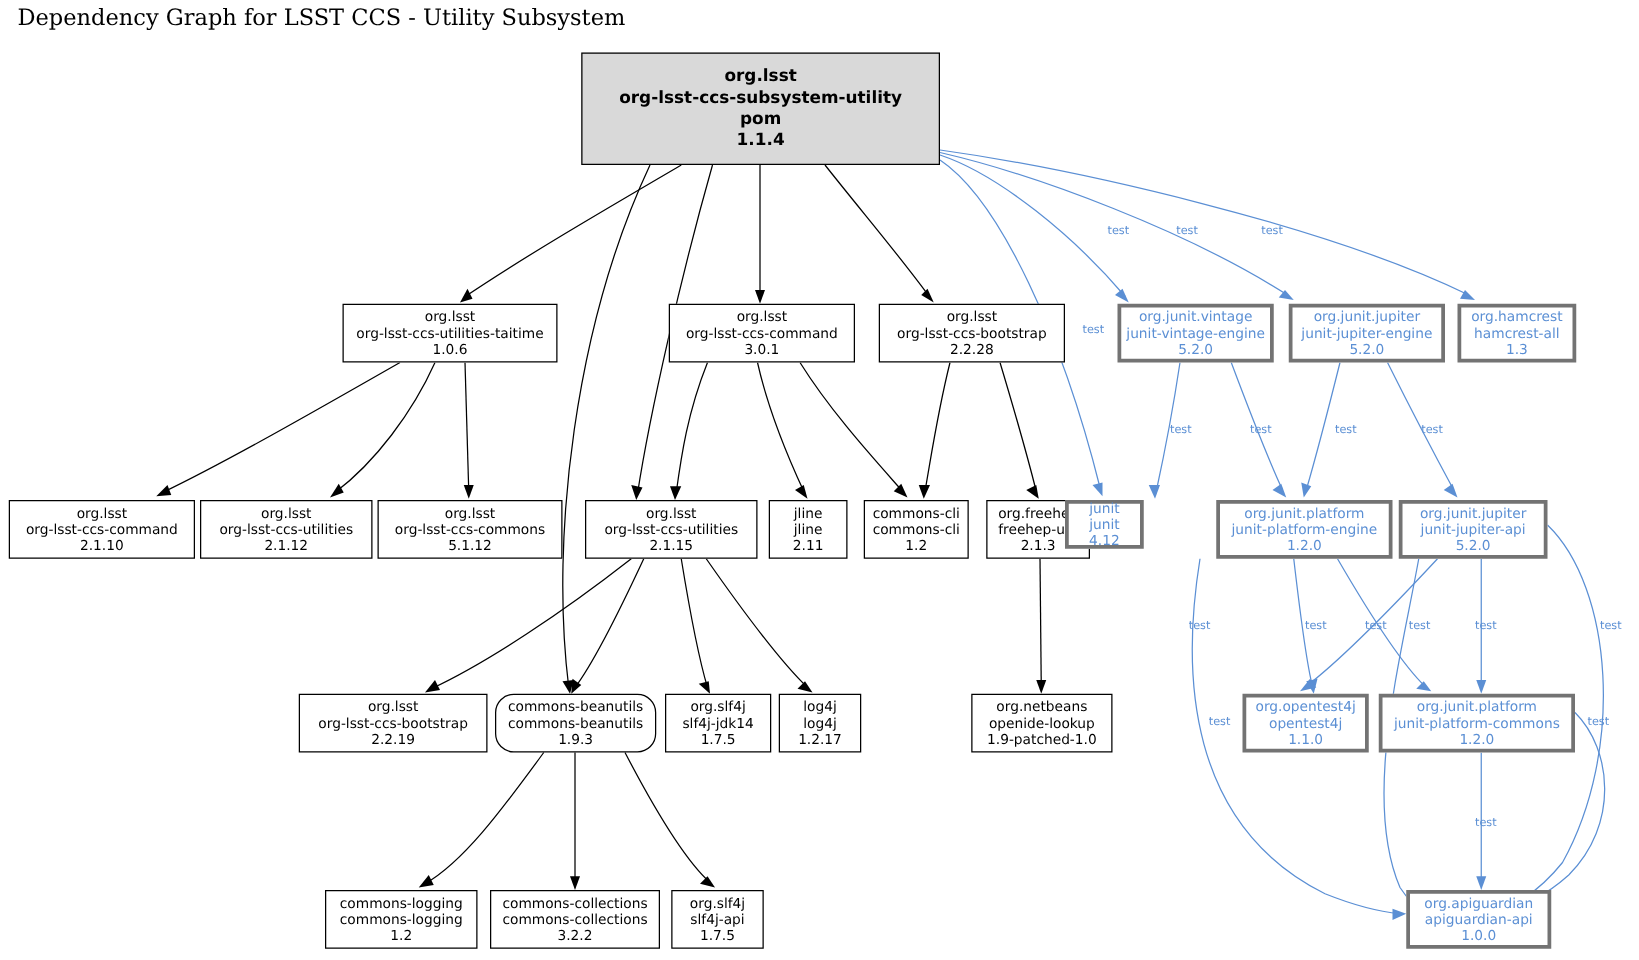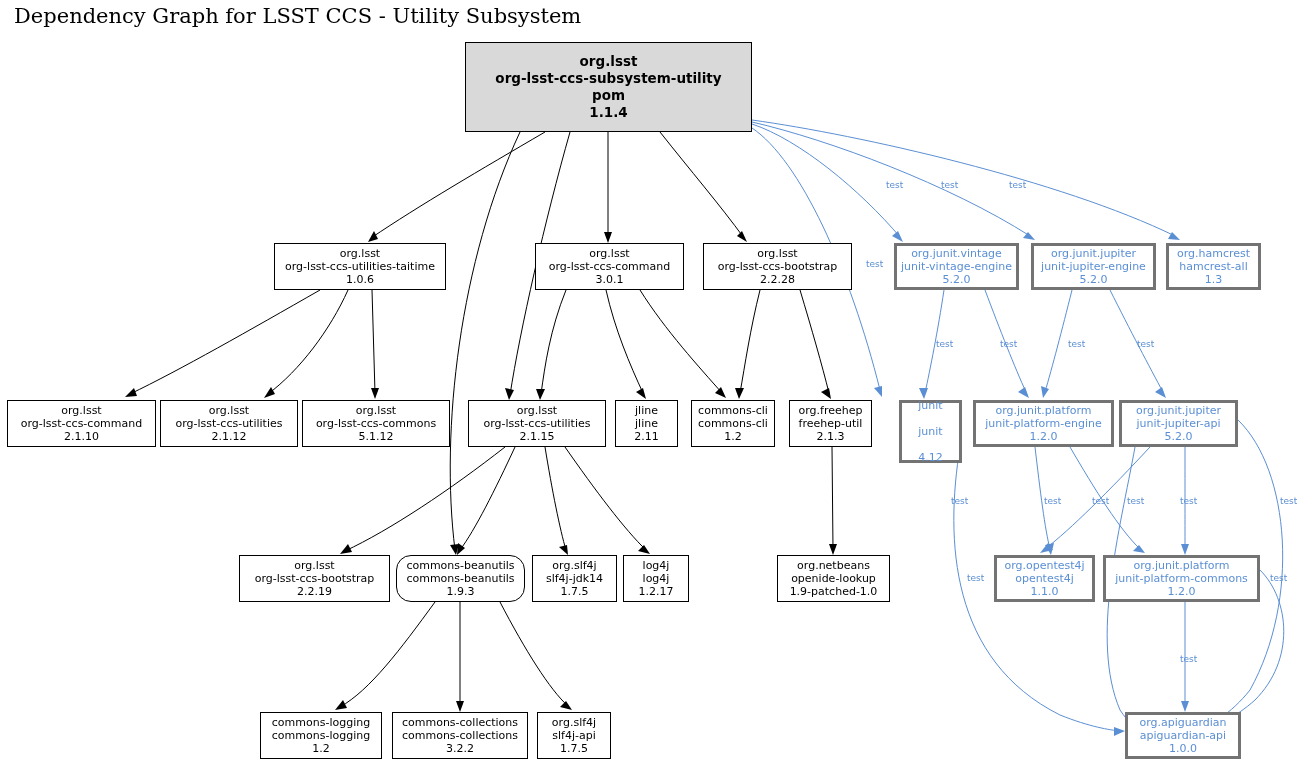--- a/index.html
+++ b/index.html
@@ -7,21 +7,21 @@
     width:1311px;height:768px;
     background:#ffffff;
     font-family:"DejaVu Sans", sans-serif;
     position:relative;
     overflow:hidden;
   }
   #title{
     position:absolute;
     left:14px; top:4px;
     font-family:"DejaVu Serif", serif;
-    font-size:21px;
+    font-size:18px;
     color:#000;
     white-space:nowrap;
   }
   #graph{position:absolute;left:0;top:0;width:1311px;height:768px;}
   .node{
     position:absolute;
     box-sizing:border-box;
     border:1px solid #000;
     background:#ffffff;
     display:flex;
@@ -254,21 +254,21 @@
     <div class="node" style="left: 691px; top: 400px; width: 84px; height: 47px;">
       <span class="l">commons-cli</span>
       <span class="l">commons-cli</span>
       <span class="l">1.2</span>
     </div>
     <div class="node" style="left: 789px; top: 400px; width: 83px; height: 47px;">
       <span class="l">org.freehep</span>
       <span class="l">freehep-util</span>
       <span class="l">2.1.3</span>
     </div>
-    <div class="node test" style="left: 899px; top: 400px; width: 63px; height: 63px; gap: 13px;">
+    <div class="node test" style="left: 852px; top: 400px; width: 63px; height: 39px;">
       <span class="l">junit</span>
       <span class="l">junit</span>
       <span class="l">4.12</span>
     </div>
     <div class="node test" style="left: 973px; top: 400px; width: 141px; height: 47px;">
       <span class="l">org.junit.platform</span>
       <span class="l">junit-platform-engine</span>
       <span class="l">1.2.0</span>
     </div>
     <div class="node test" style="left: 1119px; top: 400px; width: 119px; height: 47px;">

